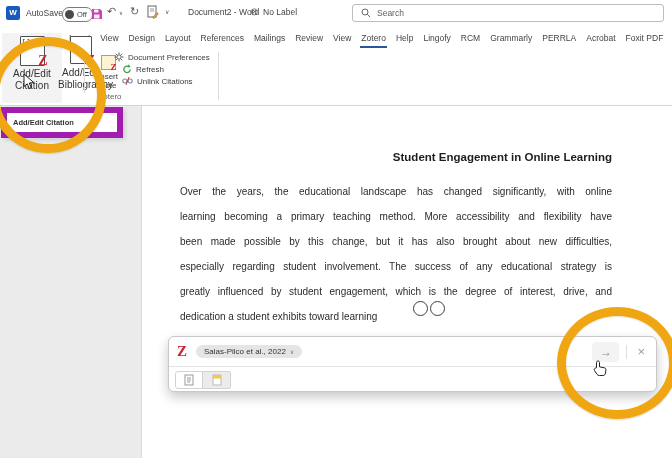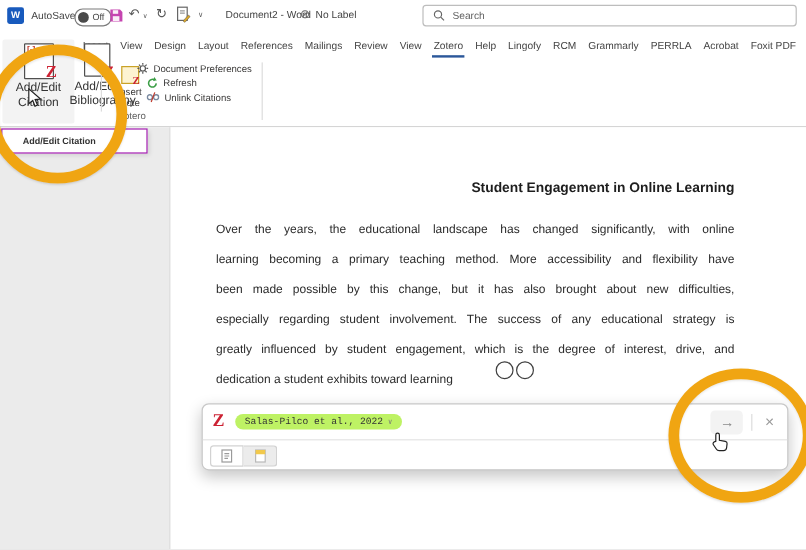--- a/index.html
+++ b/index.html
@@ -30,37 +30,37 @@
   .vsep{width:1px;background:#dcdcdc;}
   .bigbtn-label{font-size:10px;color:#333;text-align:center;white-space:nowrap;line-height:12px;}
   .smalllabel{font-size:8px;color:#3b3a39;white-space:nowrap;}
   #aec-btn{left:2px;top:33px;width:60px;height:70px;background:#f3f3f3;border-radius:2px;}
   .cit-page{width:23px;height:28px;background:#fff;border:1.5px solid #4f4f4f;border-radius:1px;position:relative;}
   .cit-brackets{position:absolute;left:2px;top:1px;font-size:7px;font-weight:bold;color:#c1392b;}
   .cit-z{position:absolute;right:-4px;bottom:-4px;font-family:"Liberation Serif",serif;
          font-size:14px;font-weight:bold;color:#cc2233;}
   .ribbon-row{display:flex;align-items:center;gap:4px;}
   
-  #tooltip{left:1px;top:107px;width:122px;background:#fff;border:1px solid #a21caf;
-           box-shadow:2px 2px 4px rgba(0,0,0,.12);padding:5px 17px;box-sizing:border-box;z-index:5;}
+  #tooltip{left:1px;top:107px;width:122px;background:#fff;border:6px solid #a21caf;
+           box-shadow:2px 2px 4px rgba(0,0,0,.12);padding:5px 6px;box-sizing:border-box;z-index:5;}
   #tooltip .tt-title{font-size:7.5px;font-weight:bold;color:#333;}
   #tooltip .tt-body{font-size:7.5px;color:#555;margin-top:3px;line-height:9.5px;}
   
   #canvas{left:0;top:106px;width:672px;height:352px;background:#ebebeb;}
   #page{left:141px;top:106px;width:531px;height:352px;background:#fff;border-left:1px solid #d9d9d9;}
   #doc-heading{left:180px;top:151px;width:432px;text-align:right;font-size:11.5px;font-weight:bold;color:#1e1e1e;}
   .dline{left:180px;width:432px;font-size:10px;color:#2b2b2b;text-align:justify;text-align-last:justify;white-space:normal;}
   .dline.last{text-align-last:left;}
   .ph-circle{width:13px;height:13px;border:1.2px solid #3f3f3f;border-radius:50%;background:transparent;}
   
   #zdialog{left:168px;top:336px;width:489px;height:56px;background:#fff;border:1px solid #c8c8c8;
            border-radius:6px;box-shadow:0 5px 12px rgba(0,0,0,.22);z-index:6;box-sizing:border-box;}
   #zdialog-top{height:29px;border-bottom:1px solid #e4e4e4;display:flex;align-items:center;padding:0 8px;}
   #z-logo{font-family:"Liberation Serif",serif;font-size:15px;font-weight:bold;color:#cc2233;line-height:1;}
-  #cit-chip{margin-left:9px;background:#bef264;border-radius:9px;padding:2px 8px;display:flex;align-items:center;gap:4px;font-family:Liberation Mono, monospace;}
+  #cit-chip{margin-left:9px;background:#e5e5e5;border-radius:9px;padding:2px 8px;display:flex;align-items:center;gap:4px;}
   #cit-chip .chip-txt{font-size:8px;color:#333;white-space:nowrap;}
   #cit-chip .chip-caret{font-size:6px;color:#777;}
   #zdialog-spacer{flex:1;}
   #arrow-btn{width:27px;height:20px;background:#f3f3f3;border-radius:4px;display:flex;align-items:center;
              justify-content:center;font-size:12px;color:#8a8a8a;}
   #zdialog-div{width:1px;height:14px;background:#ddd;margin:0 7px;}
   #close-btn{font-size:13px;color:#9a9a9a;line-height:1;padding:0 3px;}
   #zdialog-bottom{height:25px;display:flex;align-items:center;padding:0 6px;}
   .seg-btn{width:28px;height:18px;border:1px solid #d2d2d2;display:flex;align-items:center;justify-content:center;box-sizing:border-box;}
   #seg-doc{border-radius:3px 0 0 3px;background:#fff;}

